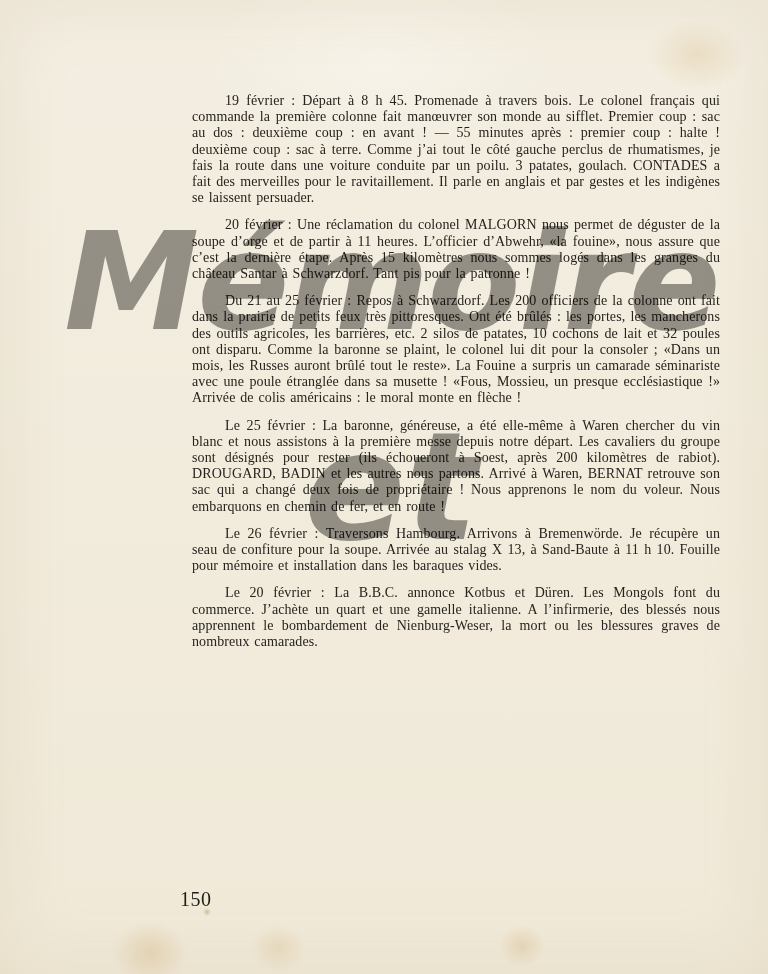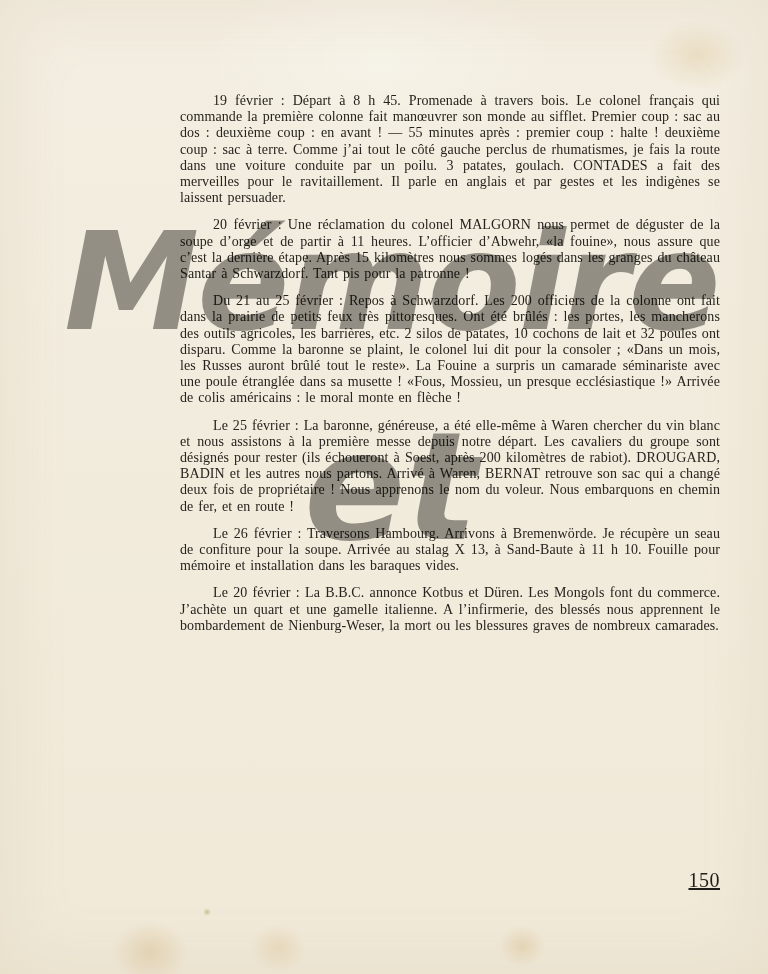--- a/index.html
+++ b/index.html
@@ -26,33 +26,32 @@
     position: absolute;
     left: 180px; top: 93px; width: 540px;
     color: #26231e;
     font-size: 14px;
     line-height: 16.2px;
     text-align: justify;
     word-spacing: 1.2px;
     letter-spacing: 0.1px;
   }
   .para {
-    margin: 0 0 11px 0;
+    margin: 0 0 11px 12px;
     text-indent: 33px;
   }
   .para sup { font-size: 0.62em; line-height: 0; vertical-align: super; }
   .para em  { font-style: italic; }
   .page-number {
     position: absolute;
-    left: 180px; top: 869px; width: 540px;
-    text-align: right;
+    left: 180px; top: 888px; width: 540px;
+    text-align: left;
     font-size: 20px;
     color: #1f1d19;
     letter-spacing: 0.5px;
-    text-decoration: underline;
   }
   .watermark {
     position: absolute; left: 0; top: 0; width: 720px; height: 974px;
     pointer-events: none;
   }
   .wm {
     position: absolute;
     font-family: "DejaVu Sans", sans-serif;
     font-weight: bold;
     font-style: italic;

